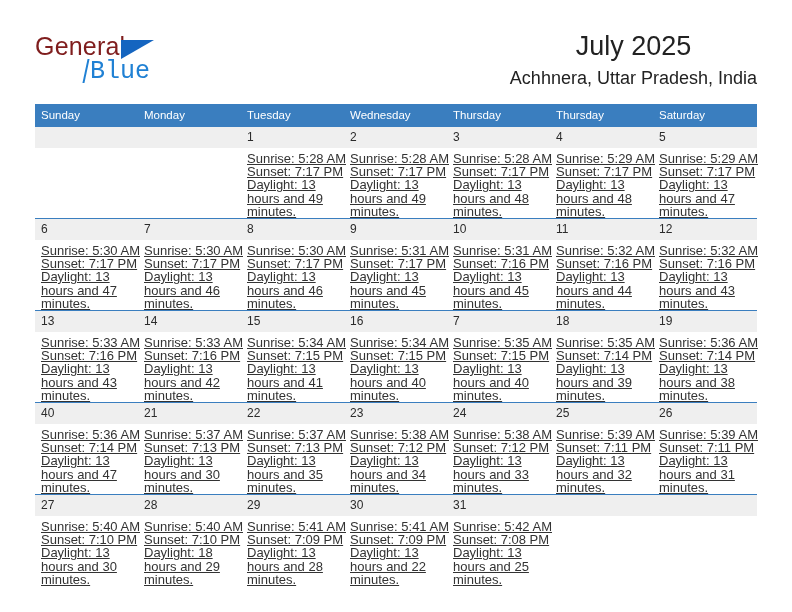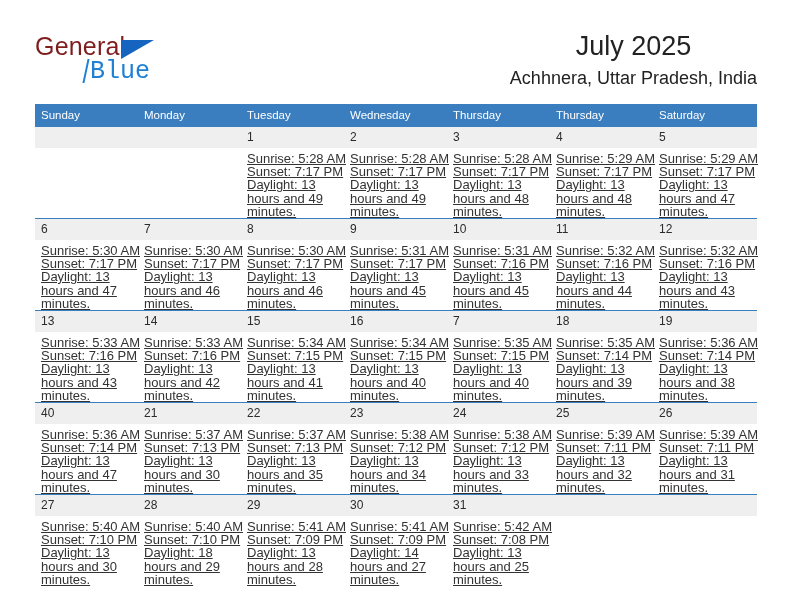--- a/index.html
+++ b/index.html
@@ -439,21 +439,21 @@
                 <div>Sunrise: 5:41 AM</div>
                 <div>Sunset: 7:09 PM</div>
                 <div class="wrap2">Daylight: 13 hours and 28 minutes.</div>
               </div>
             </td>
             <td>
               <span class="daynum">30</span>
               <div class="cellbody">
                 <div>Sunrise: 5:41 AM</div>
                 <div>Sunset: 7:09 PM</div>
-                <div class="wrap2">Daylight: 14 hours and 27 minutes.</div>
+                <div class="wrap2">Daylight: 13 hours and 22 minutes.</div>
               </div>
             </td>
             <td>
               <span class="daynum">31</span>
               <div class="cellbody">
                 <div>Sunrise: 5:42 AM</div>
                 <div>Sunset: 7:08 PM</div>
                 <div class="wrap2">Daylight: 13 hours and 25 minutes.</div>
               </div>
             </td>

